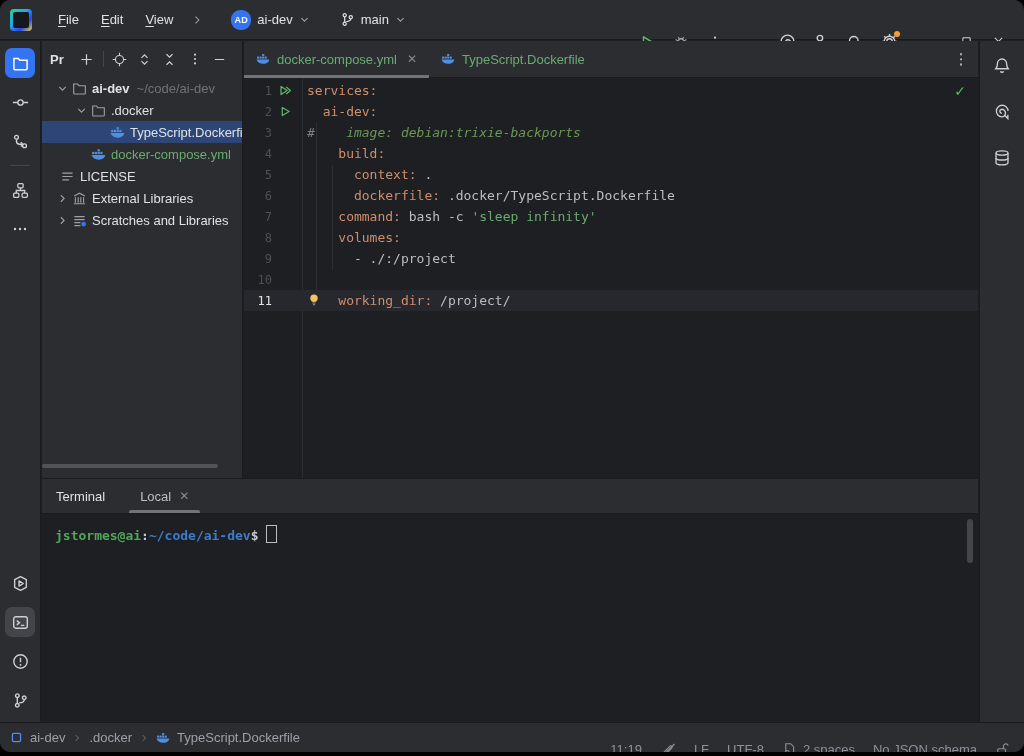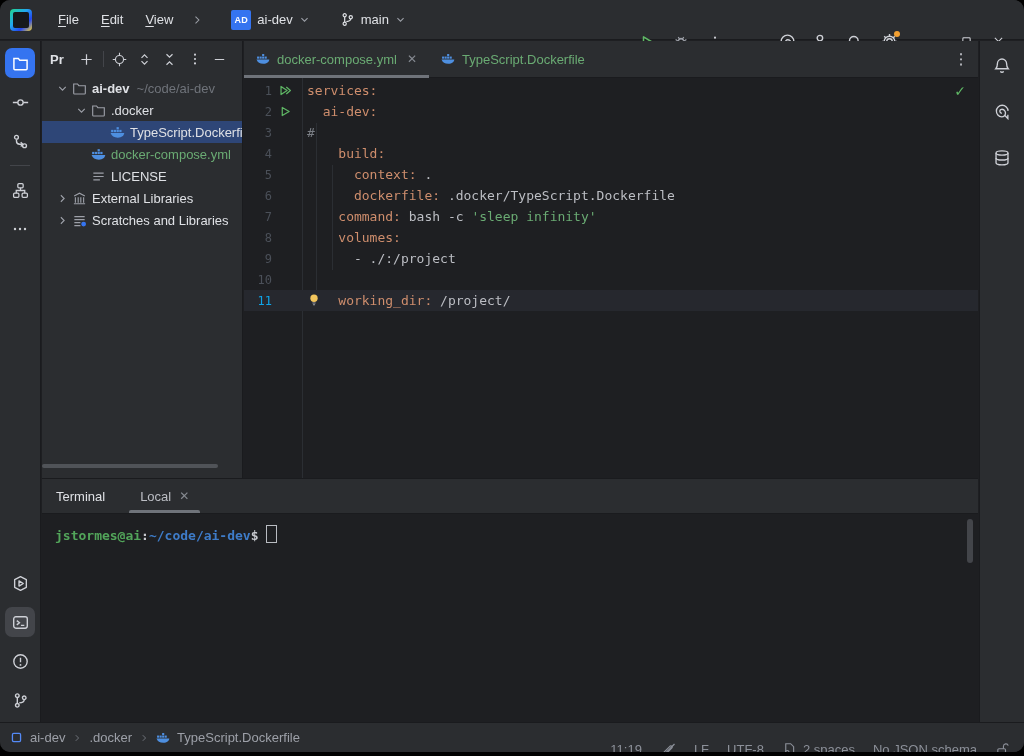--- a/index.html
+++ b/index.html
@@ -8,21 +8,21 @@
   svg{display:block;}
   
   .titlebar{position:absolute;top:0;left:0;right:0;height:40px;background:#2b2d30;border-bottom:1px solid #1a1b1e;display:flex;align-items:center;padding:0 10px;box-sizing:border-box;}
   .logo{width:22px;height:22px;border-radius:4px;margin-right:16px;background:linear-gradient(135deg,#21d789 0%,#22a7f0 40%,#2447f0 70%,#f8d432 100%);position:relative;flex:none;}
   .logo::after{content:"";position:absolute;inset:3px;background:#16181b;border-radius:2px;}
   .menus{display:flex;align-items:center;gap:2px;}
   .menu{display:inline-block;padding:5px 10px;color:#dfe1e5;border-radius:6px;}
   .menu::first-letter{text-decoration:underline;text-underline-offset:2px;}
   .chev-btn{padding:5px 6px;color:#9da0a8;}
   .widget{display:flex;align-items:center;gap:6px;padding:4px 8px;border-radius:6px;color:#dfe1e5;margin-left:14px;}
-  .badge{width:20px;height:20px;border-radius:2px;background:#3574F0;color:#fff;font-size:9px;font-weight:bold;display:flex;align-items:center;justify-content:center;letter-spacing:.3px;}
+  .badge{width:20px;height:20px;border-radius:9px;background:#3574F0;color:#fff;font-size:9px;font-weight:bold;display:flex;align-items:center;justify-content:center;letter-spacing:.3px;}
   .caret{color:#9da0a8;}
   .tb-right{margin-left:auto;display:flex;align-items:flex-end;gap:4px;margin-top:44px;}
   .icon-btn{width:30px;height:30px;display:flex;align-items:center;justify-content:center;color:#ced0d6;border-radius:6px;position:relative;}
   .runcfg{display:flex;align-items:center;gap:6px;padding:4px 6px;color:#dfe1e5;margin-right:4px;}
   .gear-dot{position:absolute;top:4px;right:4px;width:6px;height:6px;border-radius:50%;background:#F2A032;}
   .winctl{display:flex;align-items:center;margin-left:10px;}
   .winctl .icon-btn{width:32px;}
   
   .stripe-l{position:absolute;left:0;top:41px;bottom:30px;width:41px;background:#2b2d30;border-right:1px solid #1a1b1e;display:flex;flex-direction:column;align-items:center;padding:7px 0;box-sizing:border-box;gap:9px;}
   .s-btn{width:30px;height:30px;border-radius:7px;display:flex;align-items:center;justify-content:center;color:#ced0d6;flex:none;}
@@ -55,21 +55,21 @@
   .tab .x{color:#868a91;margin-left:3px;font-size:12px;}
   .tabs-more{margin-left:auto;align-self:center;width:26px;height:26px;display:flex;align-items:center;justify-content:center;color:#ced0d6;font-size:15px;margin-right:4px;}
   .ed-body{position:absolute;top:37px;left:0;right:0;bottom:0;font-family:"DejaVu Sans Mono",monospace;font-size:13px;padding-top:2px;}
   .gutter-sep{position:absolute;left:58px;top:0;bottom:0;width:1px;background:#2b2e33;}
   .iguide{position:absolute;width:1px;background:#2b2e33;}
   .g1{left:72px;top:45px;height:167px;}
   .g2{left:88px;top:87px;height:105px;}
   .cl{display:flex;height:21px;align-items:center;position:relative;}
   .cl.current{background:#26282e;}
   .ln{width:28px;text-align:right;color:#4b5059;font-size:12px;flex:none;}
-  .cl.current .ln{color:#0ea5e9;}
+  .cl.current .ln{color:#e5e5e5;}
   .gs{width:26px;display:flex;justify-content:center;align-items:center;flex:none;}
   .ctext{white-space:pre;padding-left:9px;position:relative;flex:1;height:100%;display:flex;align-items:center;}
   .tk-key{color:#CF8E6D;}
   .tk-pl{color:#BCBEC4;}
   .tk-str{color:#6AAB73;}
   .tk-cmt{color:#699856;font-style:italic;}
   .tk-cmth{color:#7A7E85;}
   .bulb{position:absolute;left:9px;top:3px;}
   .insp{position:absolute;top:5px;right:12px;color:#5FB865;font-size:14px;font-weight:bold;font-family:"DejaVu Sans",sans-serif;}
   
@@ -383,21 +383,21 @@
             <rect x="1.2" y="5.2" width="2.4" height="2.4"></rect>
             <rect x="4.1" y="5.2" width="2.4" height="2.4"></rect>
             <rect x="7" y="5.2" width="2.4" height="2.4"></rect>
             <rect x="7" y="2.3" width="2.4" height="2.4"></rect>
             <rect x="9.9" y="5.2" width="2.4" height="2.4"></rect>
             <path d="M.6 8.6h14.6c-.4 2.9-2.4 4.9-6.9 4.9-4 0-6.5-1.6-7.7-4.9Z"></path>
           </svg>
         </span>
       <span class="tlabel green">docker-compose.yml</span>
     </div>
-    <div class="trow" style="padding-left:31px;">
+    <div class="trow" style="">
       <span class="tw"></span>
       <span class="ticon">
           <svg width="15" height="15" viewBox="0 0 16 16" fill="none" stroke="currentColor" stroke-width="1.3">
             <path d="M2.5 4.5h11M2.5 8h11M2.5 11.5h7"></path>
           </svg>
         </span>
       <span class="tlabel">LICENSE</span>
     </div>
     <div class="trow" style="padding-left:12px;">
       <span class="tw">
@@ -483,21 +483,21 @@
         <span class="gs">
             <svg width="13" height="13" viewBox="0 0 16 16" fill="none" stroke="#5FB865" stroke-width="1.5" stroke-linejoin="round">
               <path d="M4 3v10L12.5 8Z"></path>
             </svg>
           </span>
         <span class="ctext"><span class="tk-key">  ai-dev:</span></span>
       </div>
       <div class="cl">
         <span class="ln">3</span>
           <span class="gs"></span>
-        <span class="ctext"><span class="tk-cmth">#</span><span class="tk-pl">    </span></span>
+        <span class="ctext"><span class="tk-cmth">#</span><span class="tk-pl">    </span><span class="tk-cmt">image: debian:trixie-backports</span></span>
       </div>
       <div class="cl">
         <span class="ln">4</span>
           <span class="gs"></span>
         <span class="ctext"><span class="tk-key">    build:</span></span>
       </div>
       <div class="cl">
         <span class="ln">5</span>
           <span class="gs"></span>
         <span class="ctext"><span class="tk-key">      context:</span><span class="tk-pl"> .</span></span>

